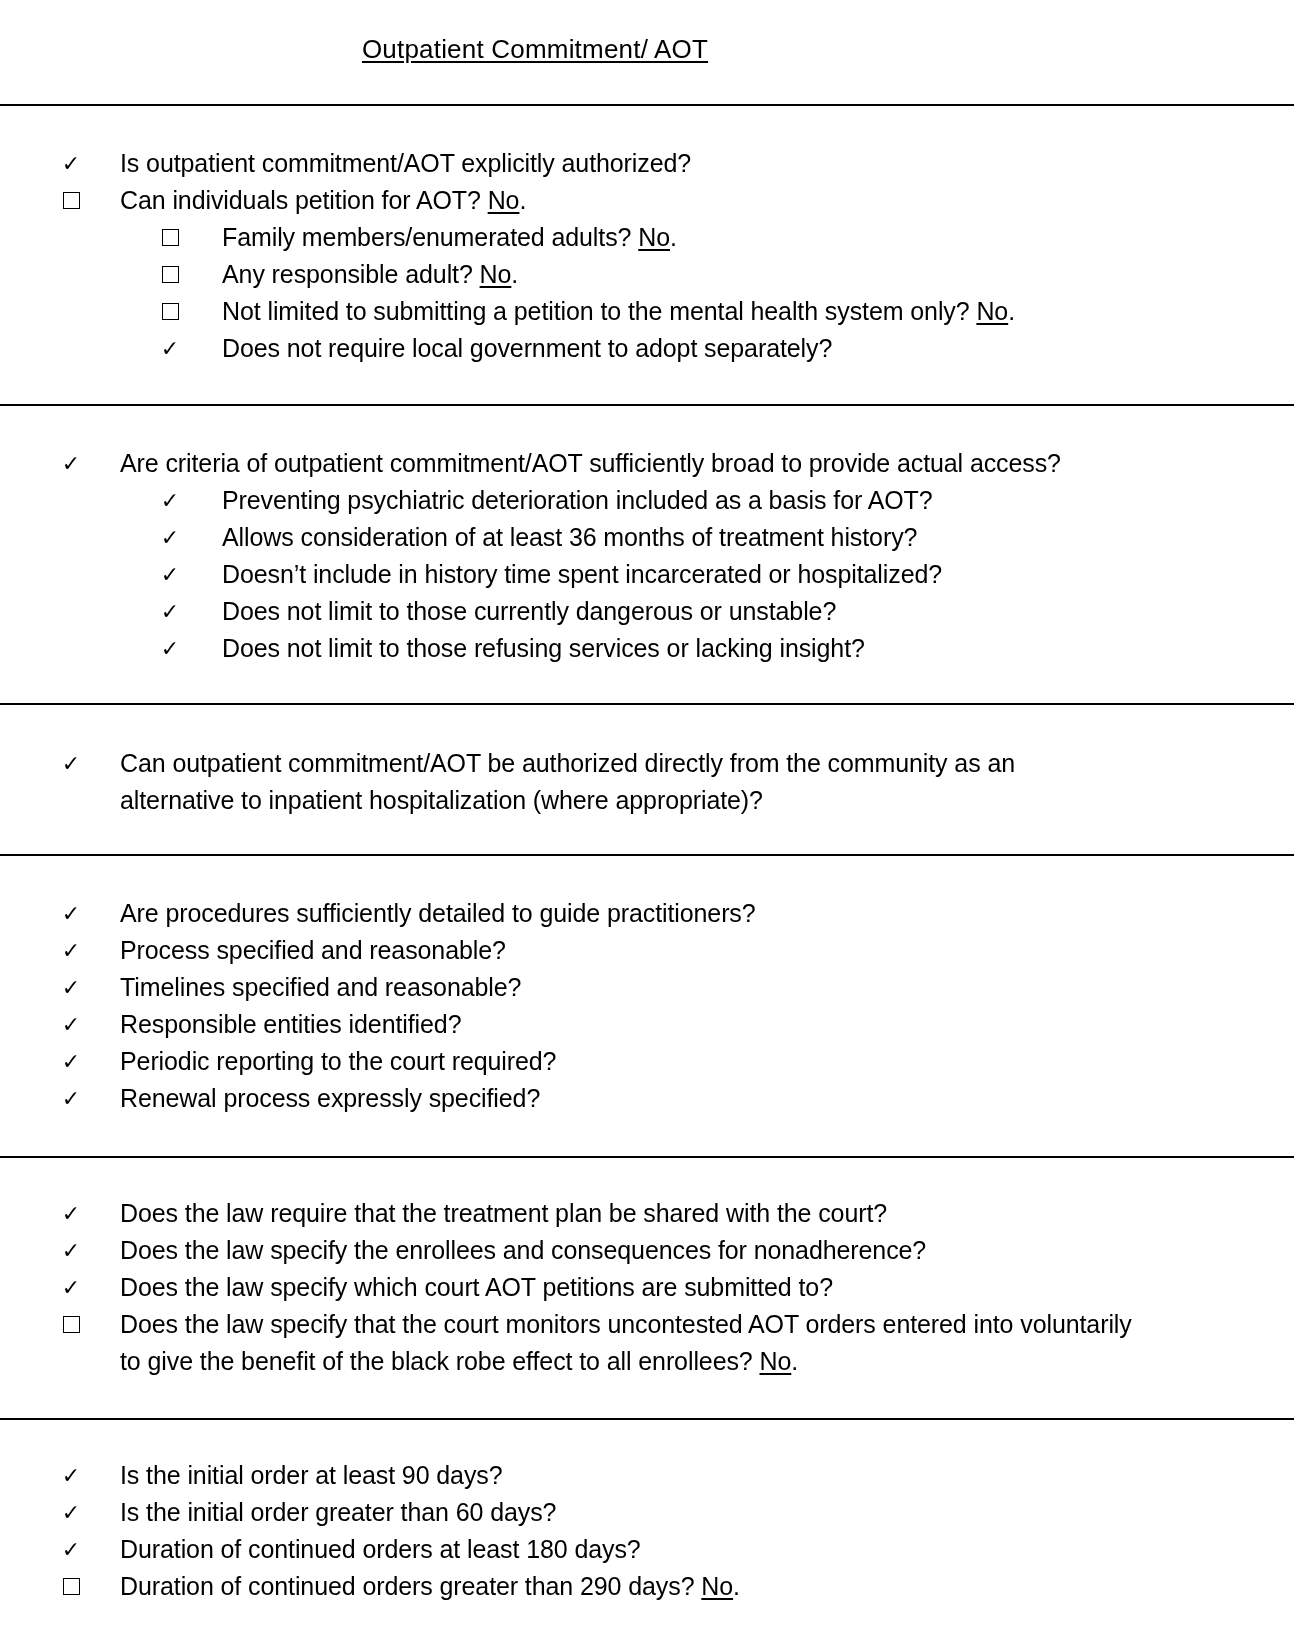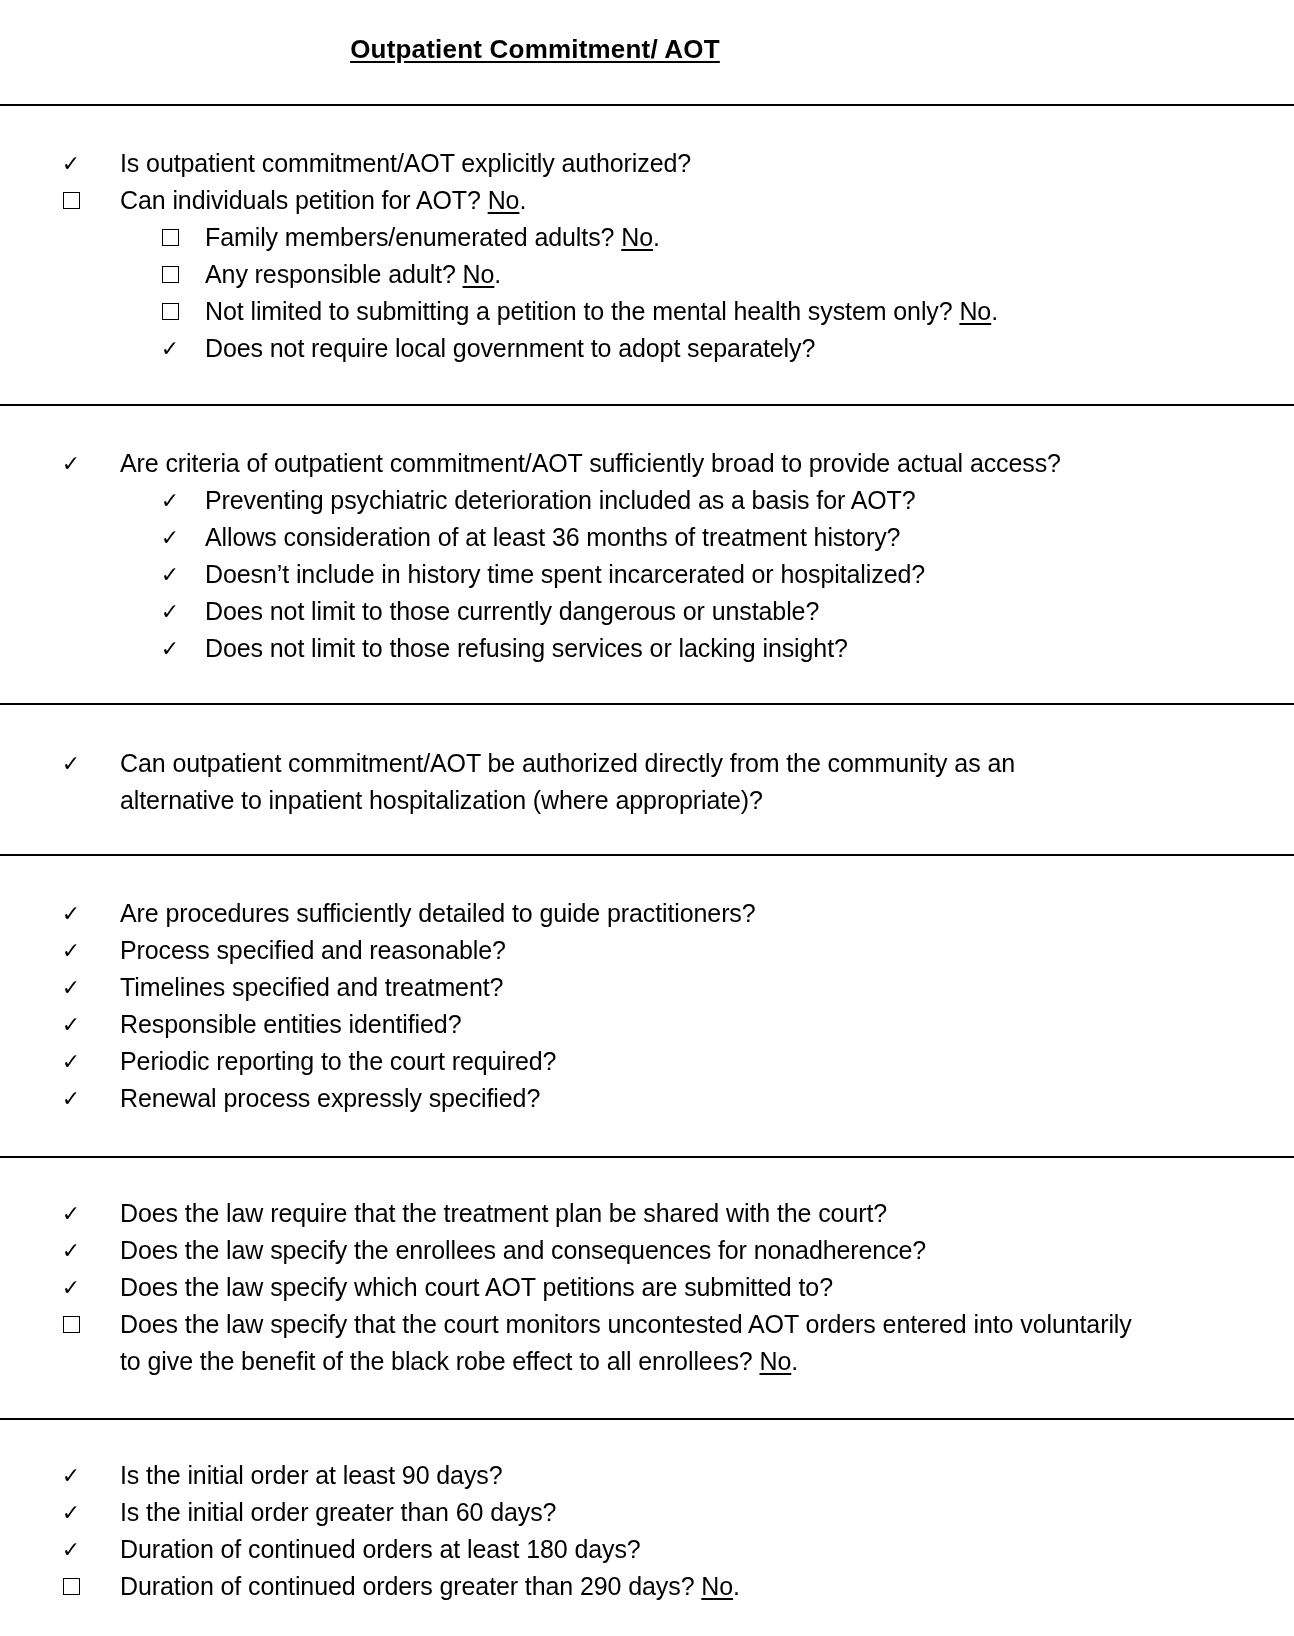--- a/index.html
+++ b/index.html
@@ -3,21 +3,21 @@
   <meta charset="utf-8">
   <style>
     html, body { margin: 0; padding: 0; background: #ffffff; }
     body {
       width: 1294px; height: 1636px; position: relative; overflow: hidden;
       font-family: "Liberation Sans", "DejaVu Sans", sans-serif;
       color: #000000;
     }
     .title {
       position: absolute; left: 0; top: 34px; width: 1070px; text-align: center;
-      font-size: 26px; font-weight: bold; text-decoration: underline;
+      font-size: 26px; font-weight: normal; text-decoration: underline;
       text-underline-offset: 3px; letter-spacing: 0.2px;
     }
     .rule {
       position: absolute; left: 0; width: 1294px; height: 2px; background: #000;
     }
     .item {
       position: absolute; font-size: 25px; line-height: 37px; white-space: nowrap;
       letter-spacing: -0.1px;
     }
     .item .mark {
@@ -25,21 +25,21 @@
     }
     .item .txt { position: absolute; top: 0; }
     .item .ans { font-weight: normal; text-decoration: underline; text-underline-offset: 3px; }
     .box {
       display: inline-block; width: 15px; height: 15px; border: 1.5px solid #000;
       vertical-align: middle; margin-top: -4px;
     }
     .l0 .mark { left: 56px; }
     .l0 .txt  { left: 120px; }
     .l1 .mark { left: 155px; }
-    .l1 .txt  { left: 205px; }
+    .l1 .txt  { left: 222px; }
   </style>
 </head>
 <body>
 
 <div>
   <div class="title">Outpatient Commitment/ AOT</div>
   <div id="content">
       <div class="rule" style="top: 104px;"></div>
       <div class="rule" style="top: 404px;"></div>
       <div class="rule" style="top: 703px;"></div>
@@ -104,21 +104,21 @@
       <div class="item l0" style="top: 895px; left: 0px;">
         <span class="mark">✓</span>
         <span class="txt"><span>Are procedures sufficiently detailed to guide practitioners?</span></span>
       </div>
       <div class="item l0" style="top: 932px; left: 0px;">
         <span class="mark">✓</span>
         <span class="txt"><span>Process specified and reasonable?</span></span>
       </div>
       <div class="item l0" style="top: 969px; left: 0px;">
         <span class="mark">✓</span>
-        <span class="txt"><span>Timelines specified and treatment?</span></span>
+        <span class="txt"><span>Timelines specified and reasonable?</span></span>
       </div>
       <div class="item l0" style="top: 1006px; left: 0px;">
         <span class="mark">✓</span>
         <span class="txt"><span>Responsible entities identified?</span></span>
       </div>
       <div class="item l0" style="top: 1043px; left: 0px;">
         <span class="mark">✓</span>
         <span class="txt"><span>Periodic reporting to the court required?</span></span>
       </div>
       <div class="item l0" style="top: 1080px; left: 0px;">

